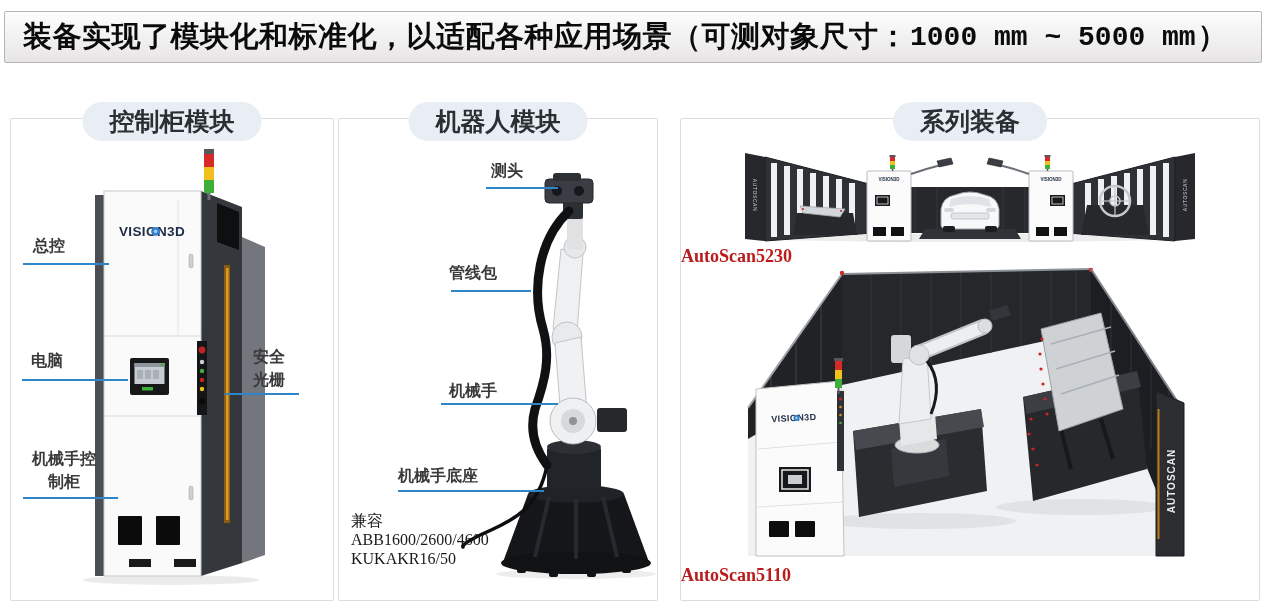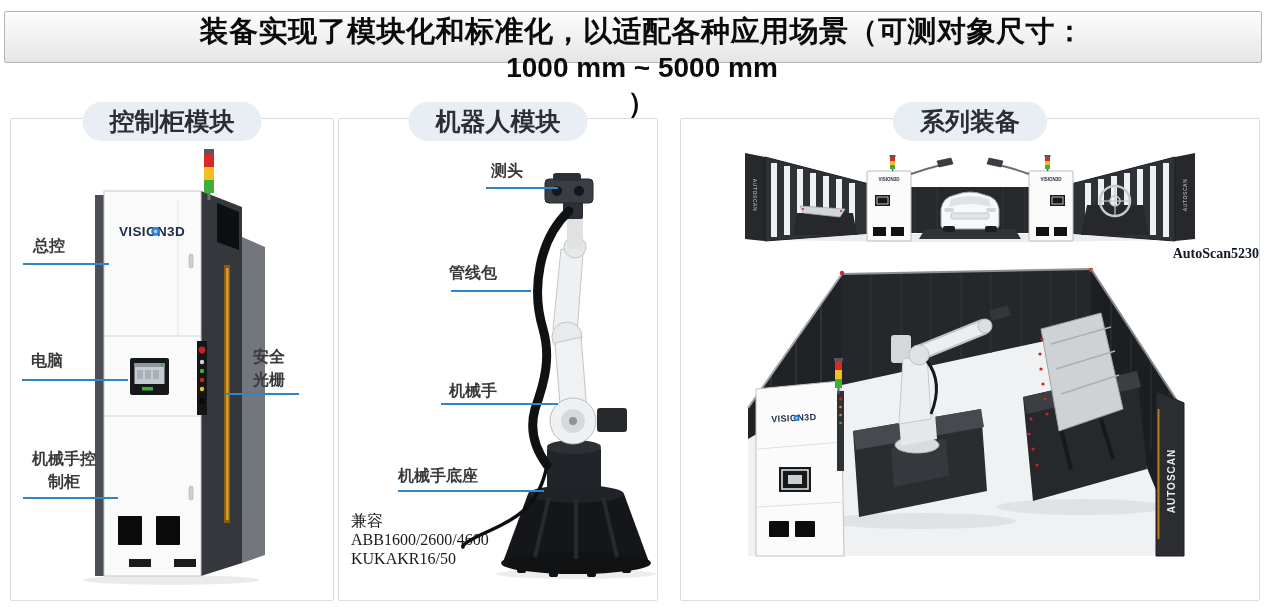--- a/index.html
+++ b/index.html
@@ -2,41 +2,41 @@
 <html><head>
 <meta charset="utf-8">
 <style>
   html,body{margin:0;padding:0;background:#fff;}
   #canvas{position:relative;width:1266px;height:610px;background:#fff;overflow:hidden;
           font-family:"Liberation Sans","DejaVu Sans",sans-serif;}
   
   .title-bar{position:absolute;left:4px;top:11px;width:1258px;height:52px;box-sizing:border-box;
     border:1px solid #b5b5b5;border-radius:2px;
     background:linear-gradient(#fdfdfd,#eceaea 80%,#e6e4e4);
-    display:flex;align-items:center;padding-left:18px;flex-direction:column;}
+    display:flex;align-items:center;padding-left:18px;}
   .title-zh{font-size:29px;font-weight:bold;color:#0b0b0b;letter-spacing:0.5px;white-space:nowrap;}
   .title-dim{font-size:28px;font-weight:bold;color:#0b0b0b;
-    font-family:Liberation Sans, sans-serif;padding:0 2px;white-space:nowrap;}
+    font-family:Liberation Mono, monospace;padding:0 2px;white-space:nowrap;}
   
   .panel{position:absolute;top:118px;height:483px;background:#fff;border:1px solid #dcdcdc;
     border-radius:2px;box-sizing:border-box;}
   #panel-cabinet{left:10px;width:324px;}
   #panel-robot{left:338px;width:320px;padding-left:36px;}
   #panel-series{left:680px;width:580px;}
   .pill{position:absolute;top:-17px;left:50%;transform:translateX(-50%);
     background:#e9eef5;border-radius:21px;padding:3px 27px;
     font-size:25px;font-weight:bold;color:#2b2e33;white-space:nowrap;line-height:1.3;}
   
   .lbl{position:absolute;font-size:16px;font-weight:600;color:#3a3a3a;line-height:20px;white-space:nowrap;}
   .lbl.wrap{white-space:normal;word-break:break-all;line-height:23px;text-align:center;}
   .leader{position:absolute;height:2px;background:#2e86c8;}
   .compat{position:absolute;font-family:"Liberation Serif","DejaVu Serif",serif;
     font-size:16px;color:#1a1a1a;line-height:19px;white-space:nowrap;}
-  .caption{position:absolute;width:100%;text-align:right;
-    font-family:"Liberation Serif","DejaVu Serif",serif;font-size:14px;font-weight:bold;color:#0f172a;}
+  .caption{position:absolute;width:100%;text-align:left;
+    font-family:"Liberation Serif","DejaVu Serif",serif;font-size:18px;font-weight:bold;color:#b91c1c;}
   svg{position:absolute;overflow:visible;}
   svg text{font-family:"Liberation Sans","DejaVu Sans",sans-serif;}
 </style>
 </head>
 <body>
 
 <div id="canvas">
 
   <div class="title-bar">
     <span class="title-zh">装备实现了模块化和标准化，以适配各种应用场景（可测对象尺寸：</span>
@@ -364,15 +364,16 @@
         <rect x="94" y="92" width="7" height="9" fill="#d62a28"></rect>
           <rect x="94" y="101" width="7" height="9" fill="#f0c01e"></rect>
         <rect x="94" y="110" width="7" height="9" fill="#3faf3c"></rect>
           <rect x="96.5" y="119" width="2" height="6" fill="#5a5d61"></rect>
       </g>
 
       <polygon points="415,122 443,134 443,287 415,287" fill="#2b2d31" stroke="#1a1c1f"></polygon>
       <rect x="416.5" y="140" width="2" height="130" fill="#b97b1c"></rect>
       <text transform="rotate(-90 430 212)" x="430" y="216" text-anchor="middle" font-size="10" font-weight="bold" letter-spacing="1" fill="#e8eaec">AUTOSCAN</text>
     </svg>
+    <div class="caption" style="top:446px">AutoScan5110</div>
   </div>
 
 </div>
 
 </body></html>

